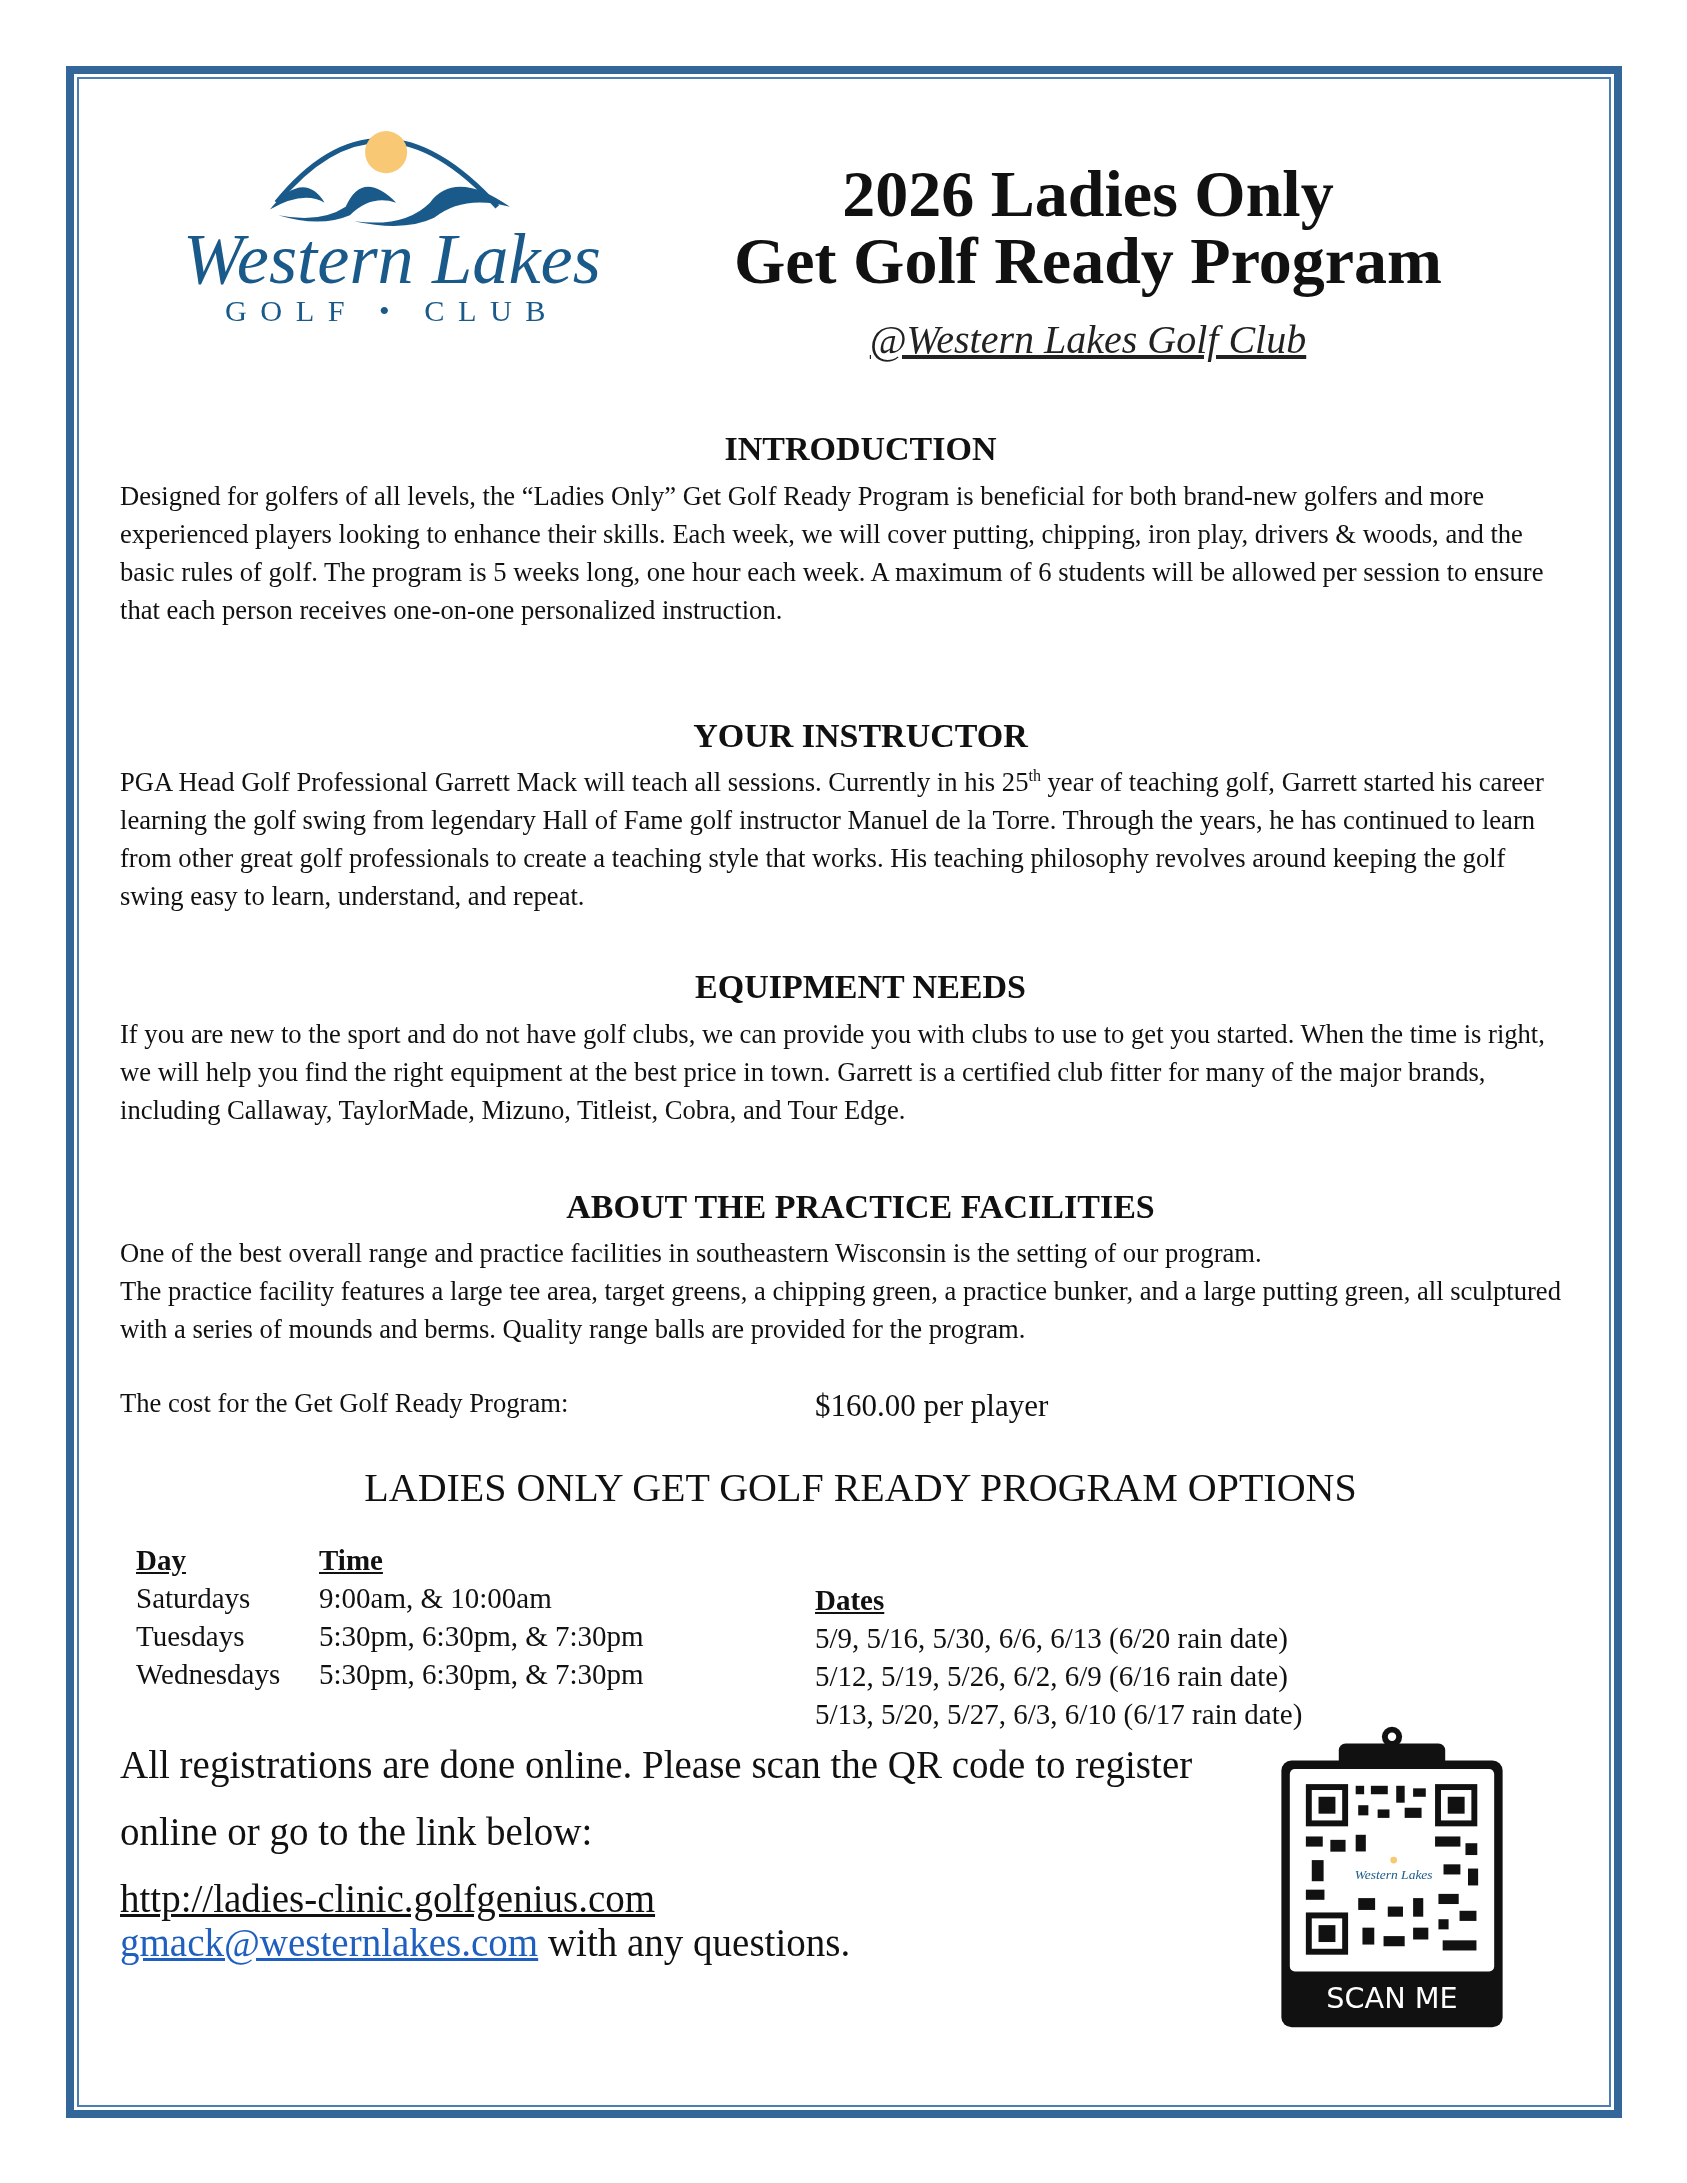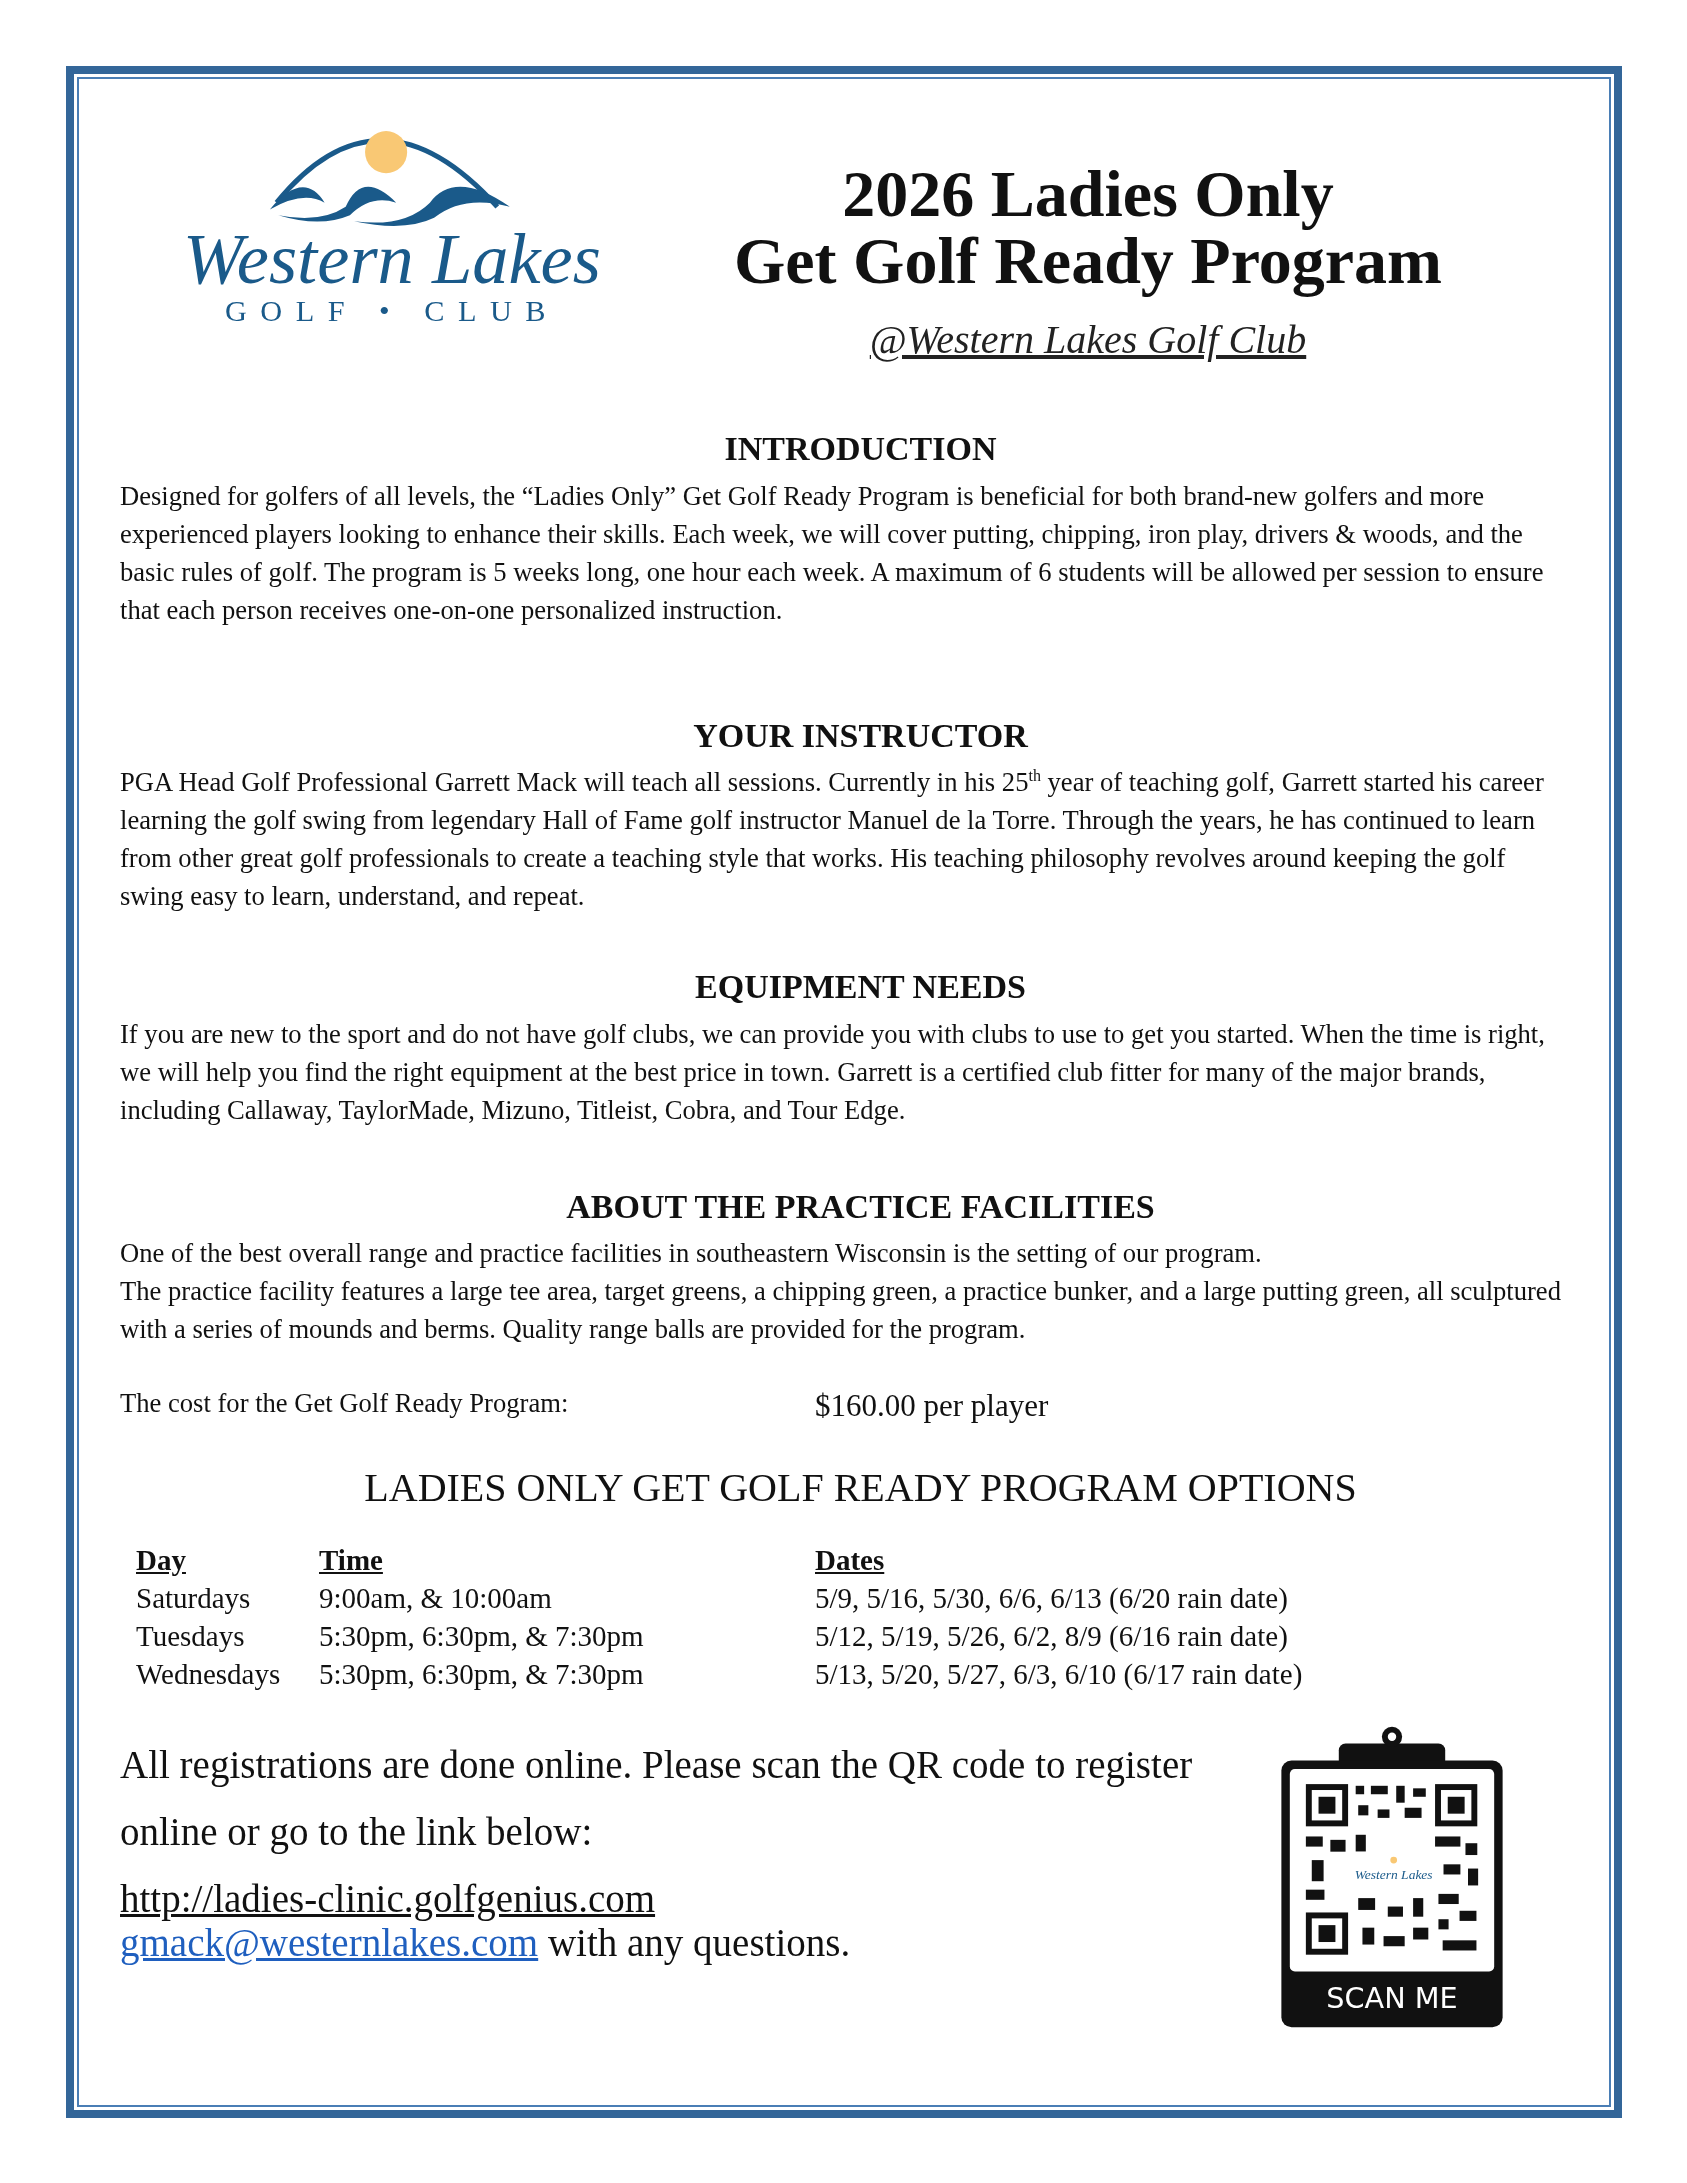--- a/index.html
+++ b/index.html
@@ -18,21 +18,21 @@
   .h { left: 118px; width: 1485px; text-align: center; font-weight: bold; font-size: 34px; }
   .p { left: 120px; width: 1451px; font-size: 26.6px; line-height: 38px; }
   .p sup { font-size: 16px; line-height: 0; }
   .cost-label { left: 120px; top: 1388px; font-size: 26.6px; }
   .cost-value { left: 815px; top: 1388px; font-size: 31px; }
   .options-title { left: 118px; top: 1464px; width: 1485px; text-align: center; font-size: 40px; }
   .tbl { left: 120px; top: 1541px; font-size: 29px; line-height: 38px; }
   .tbl .row { position: relative; height: 38px; white-space: nowrap; }
   .tbl .c1 { position: absolute; left: 16px; }
   .tbl .c2 { position: absolute; left: 199px; }
-  .tbl .c3 { position: absolute; left: 695px; }
+  .tbl .c3 { position: absolute; left: 695px; margin-top: 40px; }
   .tbl .hdr span { font-weight: bold; text-decoration: underline; }
   .reg { left: 120px; top: 1731px; width: 1122px; font-size: 39px; line-height: 67px; }
   .reg a, .contact a { color: #111; text-decoration: underline; }
   .contact { left: 120px; top: 1917px; width: 1122px; font-size: 39px; line-height: 51px; }
   .contact a.email { color: #1f5fbf; }
   .qr-wrap { left: 1278px; top: 1725px; width: 228px; height: 304px; }
 </style>
 </head>
 <body>
 
@@ -83,21 +83,21 @@
     <span class="c3">Dates</span>
   </div>
   <div class="row">
     <span class="c1">Saturdays</span>
     <span class="c2">9:00am, &amp; 10:00am</span>
     <span class="c3">5/9, 5/16, 5/30, 6/6, 6/13 (6/20 rain date)</span>
   </div>
   <div class="row">
     <span class="c1">Tuesdays</span>
     <span class="c2">5:30pm, 6:30pm, &amp; 7:30pm</span>
-    <span class="c3">5/12, 5/19, 5/26, 6/2, 8/9 (6/16 rain date)</span>
+    <span class="c3">5/12, 5/19, 5/26, 6/2, 6/9 (6/16 rain date)</span>
   </div>
   <div class="row">
     <span class="c1">Wednesdays</span>
     <span class="c2">5:30pm, 6:30pm, &amp; 7:30pm</span>
     <span class="c3">5/13, 5/20, 5/27, 6/3, 6/10 (6/17 rain date)</span>
   </div>
 </div>
 
 <div class="abs reg">
   <div>All registrations are done online.  Please scan the QR code to register online or go to the link below:</div>

